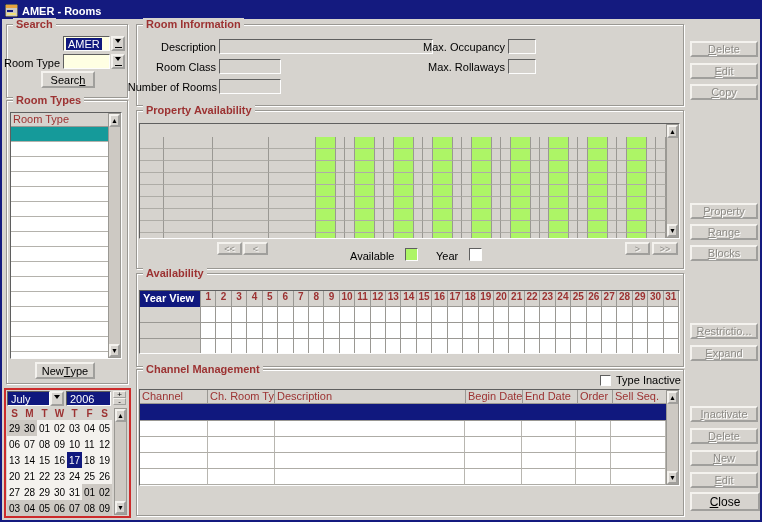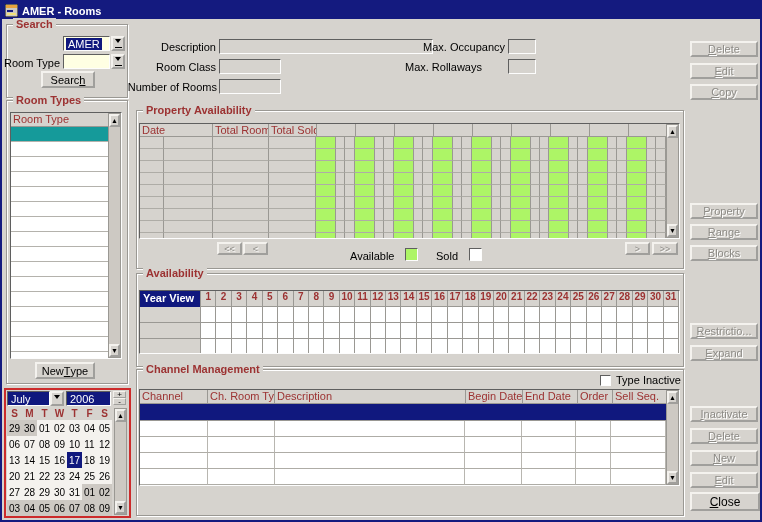--- a/index.html
+++ b/index.html
@@ -178,53 +178,42 @@
       <div class="cal-day out">06</div>
       <div class="cal-day out">07</div>
       <div class="cal-day out">08</div>
       <div class="cal-day out">09</div>
     </div>
   <div class="abs sb" style="left:112px;top:406px;width:13px;height:107px;">
     <div class="sb-btn up">▲</div>
     <div class="sb-btn dn">▼</div>
   </div>
 
+  <div class="abs frame" style="left:134px;top:22px;width:548px;height:82px;">
+    <span class="frame-title">Room Information</span>
+  </div>
   <div class="abs lbl right" style="left:134px;top:39px;width:80px;">Description</div>
   <div class="abs field" style="left:217px;top:37px;width:214px;height:15px;"><span></span></div>
   <div class="abs lbl right" style="left:420px;top:39px;width:83px;">Max. Occupancy</div>
   <div class="abs field" style="left:506px;top:37px;width:28px;height:15px;"><span></span></div>
   <div class="abs lbl right" style="left:134px;top:59px;width:80px;">Room Class</div>
   <div class="abs field" style="left:217px;top:57px;width:62px;height:15px;"><span></span></div>
-  <div class="abs lbl right" style="left:397px;top:59px;width:83px;">Max. Rollaways</div>
+  <div class="abs lbl right" style="left:420px;top:59px;width:83px;">Max. Rollaways</div>
   <div class="abs field" style="left:506px;top:57px;width:28px;height:15px;"><span></span></div>
   <div class="abs lbl right" style="left:115px;top:79px;width:100px;">Number of Rooms</div>
   <div class="abs field" style="left:217px;top:77px;width:62px;height:15px;"><span></span></div>
 
   <div class="abs btn disabled" style="left:688px;top:39px;width:68px;height:16px;"><u>D</u>elete</div>
   <div class="abs btn disabled" style="left:688px;top:61px;width:68px;height:16px;"><u>E</u>dit</div>
   <div class="abs btn disabled" style="left:688px;top:82px;width:68px;height:16px;"><u>C</u>opy</div>
 
   <div class="abs frame" style="left:134px;top:108px;width:548px;height:159px;">
     <span class="frame-title">Property Availability</span>
   </div>
   <div class="abs gridtable" style="left:137px;top:121px;width:541px;height:116px;">
-    <div class="hrow" id="da-head" style="height:13px;">
-        <div class="hcell" style="width: 73px;">Date</div>
-        <div class="hcell" style="width: 56px;">Total Room</div>
-        <div class="hcell" style="width: 48px;">Total Sold</div>
-        <div class="hcell" style="width: 39px;"></div>
-        <div class="hcell" style="width: 39px;"></div>
-        <div class="hcell" style="width: 39px;"></div>
-        <div class="hcell" style="width: 39px;"></div>
-        <div class="hcell" style="width: 39px;"></div>
-        <div class="hcell" style="width: 39px;"></div>
-        <div class="hcell" style="width: 39px;"></div>
-        <div class="hcell" style="width: 39px;"></div>
-        <div class="hcell" style="width: 39px;"></div>
-      </div>
     <div id="da-body" style="position:absolute;left:0;top:13px;right:13px;bottom:0;overflow:hidden;">
         <div class="drow" style="height: 12px;">
           <div class="dcell" style="width: 24px; background: rgb(214, 211, 206);"></div>
           <div class="dcell" style="width: 49px; background: rgb(214, 211, 206);"></div>
           <div class="dcell" style="width: 56px; background: rgb(214, 211, 206);"></div>
           <div class="dcell" style="width: 48px; background: rgb(214, 211, 206);"></div>
           <div class="dcell" style="width: 20px; background: rgb(173, 245, 102);"></div>
           <div class="dcell" style="width: 9px; background: rgb(214, 211, 206);"></div>
           <div class="dcell" style="width: 10px; background: rgb(214, 211, 206);"></div>
           <div class="dcell" style="width: 20px; background: rgb(173, 245, 102);"></div>
@@ -521,21 +510,21 @@
       <div class="sb-btn up">▲</div>
       <div class="sb-btn dn">▼</div>
     </div>
   </div>
   <div class="abs btn disabled" style="left:215px;top:240px;width:25px;height:13px;font-size:9px;">&lt;&lt;</div>
   <div class="abs btn disabled" style="left:241px;top:240px;width:25px;height:13px;font-size:9px;">&lt;</div>
   <div class="abs btn disabled" style="left:623px;top:240px;width:25px;height:13px;font-size:9px;">&gt;</div>
   <div class="abs btn disabled" style="left:650px;top:240px;width:26px;height:13px;font-size:9px;">&gt;&gt;</div>
   <div class="abs lbl" style="left:348px;top:248px;">Available</div>
   <div class="abs sunken" id="legend-available-swatch" style="left: 403px; top: 246px; width: 13px; height: 13px; background: rgb(173, 245, 102);"></div>
-  <div class="abs lbl" style="left:434px;top:248px;">Sold</div>
+  <div class="abs lbl" style="left:434px;top:248px;">Year</div>
   <div class="abs sunken" style="left:467px;top:246px;width:13px;height:13px;background:#fff;"></div>
 
   <div class="abs btn disabled" style="left:688px;top:201px;width:68px;height:16px;"><u>P</u>roperty</div>
   <div class="abs btn disabled" style="left:688px;top:222px;width:68px;height:16px;"><u>R</u>ange</div>
   <div class="abs btn disabled" style="left:688px;top:243px;width:68px;height:16px;"><u>B</u>locks</div>
 
   <div class="abs frame" style="left:134px;top:271px;width:548px;height:94px;">
     <span class="frame-title">Availability</span>
   </div>
   <div class="abs gridtable" style="left:137px;top:288px;width:541px;height:64px;">

